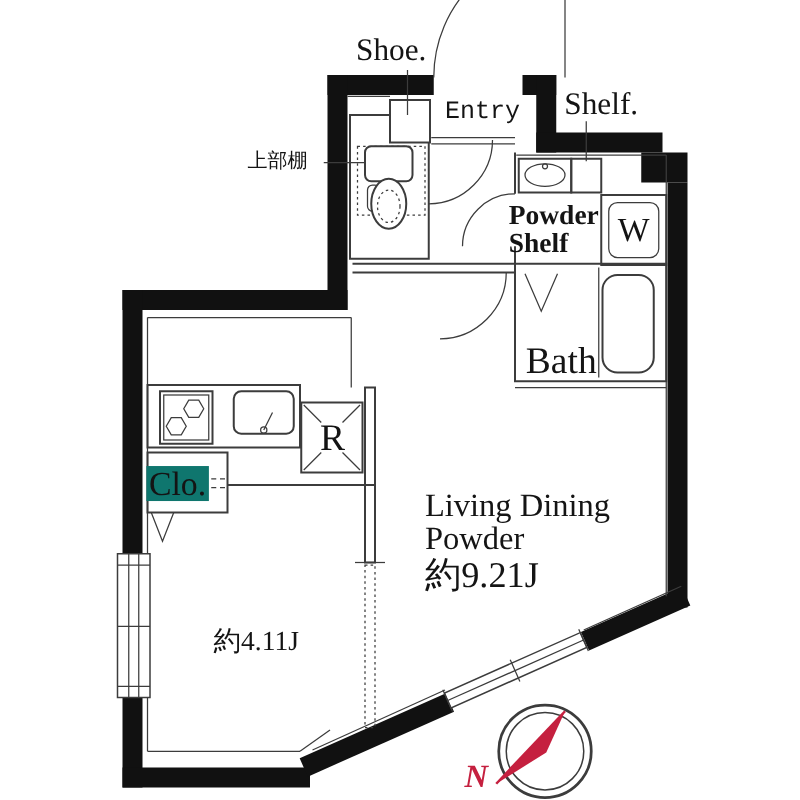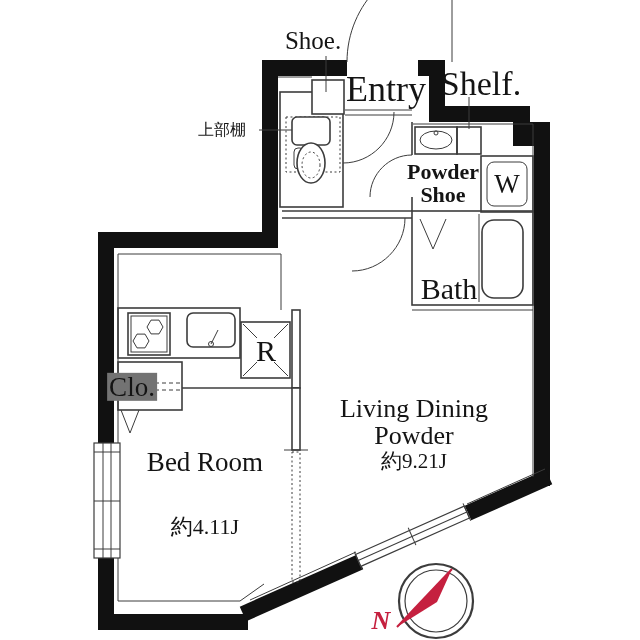--- a/index.html
+++ b/index.html
@@ -13,21 +13,21 @@
   .thin{fill:none;stroke:var(--line,#3c3c3c);stroke-width:1.6;}
   .thin1{fill:none;stroke:var(--line,#3c3c3c);stroke-width:1;}
   .whitebox{fill:#fff;stroke:var(--line,#3c3c3c);stroke-width:1.6;}
   .winbox{fill:#fff;stroke:var(--line,#3c3c3c);stroke-width:1.2;}
   .dotted{stroke-dasharray:2 2.5;}
   .dash{stroke-dasharray:4 3;}
   .needlefill{fill:var(--needle,#c5203f);}
   .needleline{stroke:var(--needle,#c5203f);stroke-width:2;fill:none;}
   .label{
     position:absolute;transform:translate(-50%,-50%);color:#141414;
-    white-space:nowrap;text-align:center;line-height:1.05;
+    white-space:nowrap;text-align:left;line-height:1.05;
   }
   .label span{display:block;}
   .north{color:var(--needle,#c5203f);font-style:italic;font-weight:bold;}
 </style>
 </head>
 <body>
 
 <div class="plan">
 
   <svg width="640" height="640" viewBox="0 0 640 640">
@@ -176,45 +176,44 @@
     <g>
       <circle cx="436" cy="601" r="37" fill="#fff" stroke="var(--line,#3c3c3c)" stroke-width="2.2"></circle>
       <circle cx="436" cy="601" r="31" fill="none" stroke="var(--line,#3c3c3c)" stroke-width="1.2"></circle>
       <path class="needlefill" d="M397,627 L452,569 L437,602 Z"></path>
       <path class="needleline" d="M397,627 L452,569"></path>
     </g>
   </svg>
 
   <div class="label" style="left:313px;top:41px;font-size:25px;">Shoe.</div>
 
-  <div class="label" style="left:386px;top:90px;font-size:36px;">Entry</div>
-
-  <div class="label" style="left:481px;top:84px;font-size:34px;">Shelf.</div>
+  <div class="label" style="left:386px;top:90px;font-size:20px;font-family:Liberation Mono, monospace;">Entry</div>
+
+  <div class="label" style="left:481px;top:84px;font-size:25px;">Shelf.</div>
 
   <div class="label" style="left:222px;top:130px;font-size:16px;">上部棚</div>
 
   <div class="label" style="left:443px;top:183px;font-size:22px;font-weight:bold;">
     <span>Powder</span>
-    <span>Shoe</span>
+    <span>Shelf</span>
   </div>
 
   <div class="label" style="left:507px;top:184px;font-size:27px;">W</div>
 
   <div class="label" style="left:449px;top:289px;font-size:30px;">Bath</div>
 
   <div class="label" style="left:266px;top:351px;font-size:30px;">R</div>
 
-  <div class="label" style="left:132px;top:387px;font-size:27px;background:#737373;padding:0 2px;">Clo.</div>
+  <div class="label" style="left:142px;top:387px;font-size:27px;background:#0f766e;padding:0 2px;">Clo.</div>
 
   <div class="label" style="left:414px;top:433px;font-size:26px;">
     <span>Living Dining</span>
     <span>Powder</span>
-    <span style="font-size:21px;">約9.21J</span>
+    <span style="font-size:29px;">約9.21J</span>
   </div>
 
   <div class="label" style="left:205px;top:493px;font-size:27px;">
-    <span>Bed Room</span>
     <span style="font-size:22px;margin-top:39px;">約4.11J</span>
   </div>
 
   <div class="label north" style="left:381px;top:621px;font-size:26px;">N</div>
 
 </div>
 
 </body></html>

